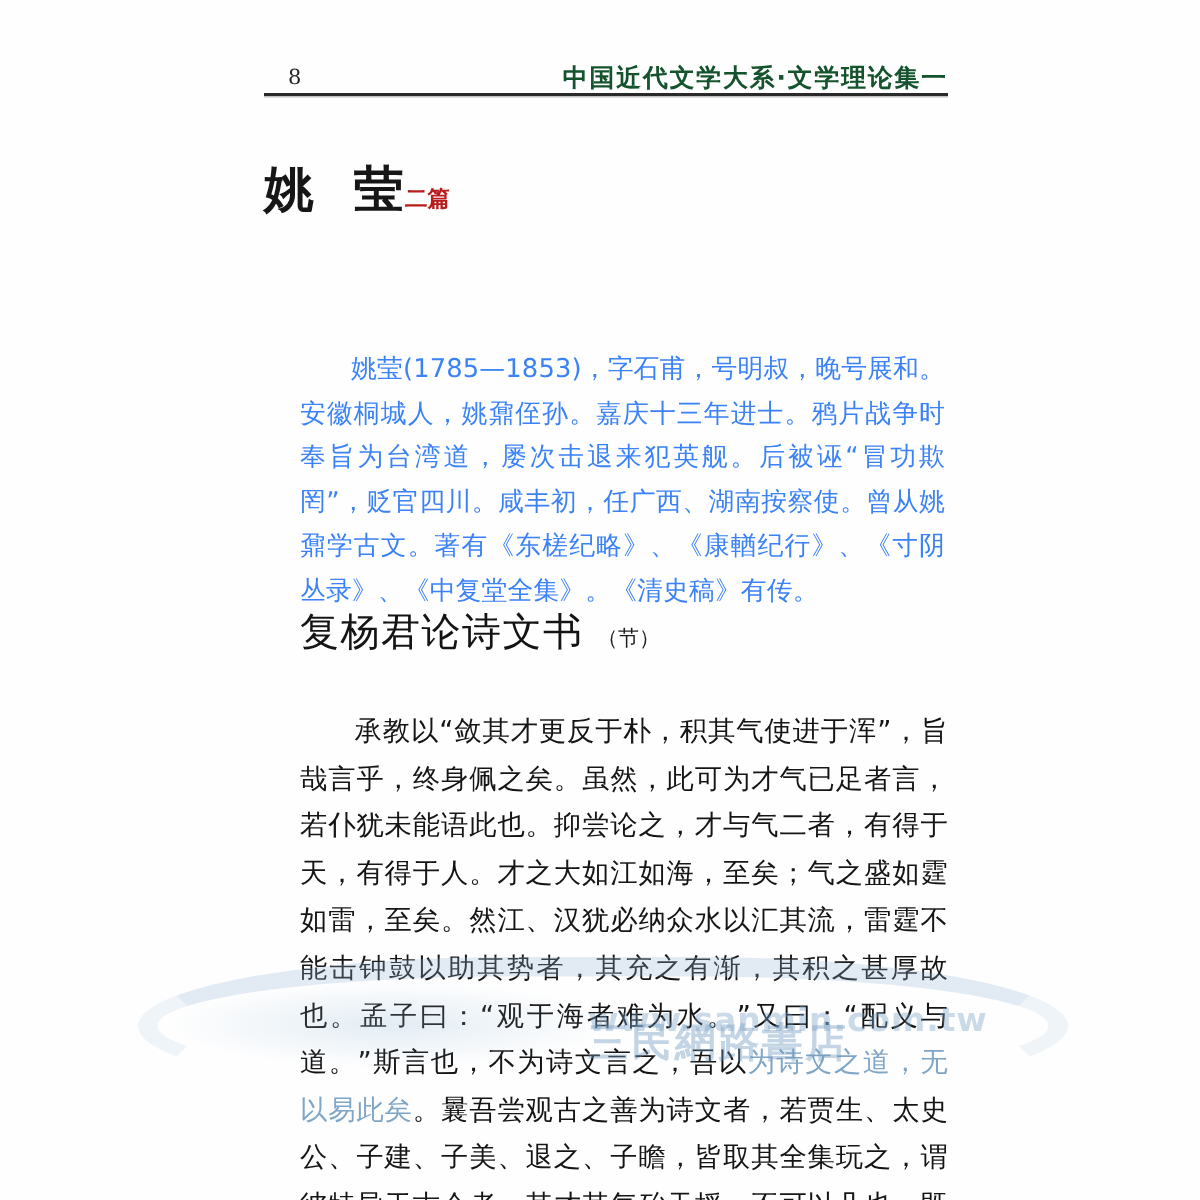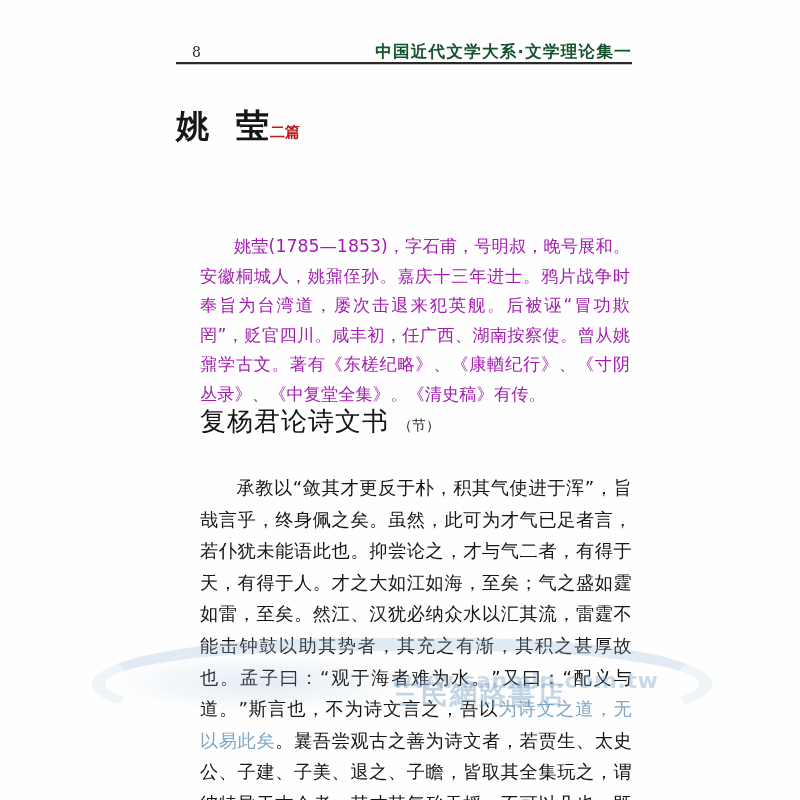--- a/index.html
+++ b/index.html
@@ -105,21 +105,21 @@
     position: absolute;
     left: 200px;
     top: 232px;
     width: 430px;
   }
   .bio p {
     margin: 0;
     font-family: "DejaVu Sans", "Liberation Sans", sans-serif;
     font-size: 17.2px;
     line-height: 29.6px;
-    color: #a21caf;
+    color: #3b82f6;
     text-align: justify;
     letter-spacing: 0.1px;
     white-space: pre-wrap;
   }
   .bio .lead { display: inline-block; width: 34px; }
 
   
   .work-title {
     position: absolute;
     left: 200px;

